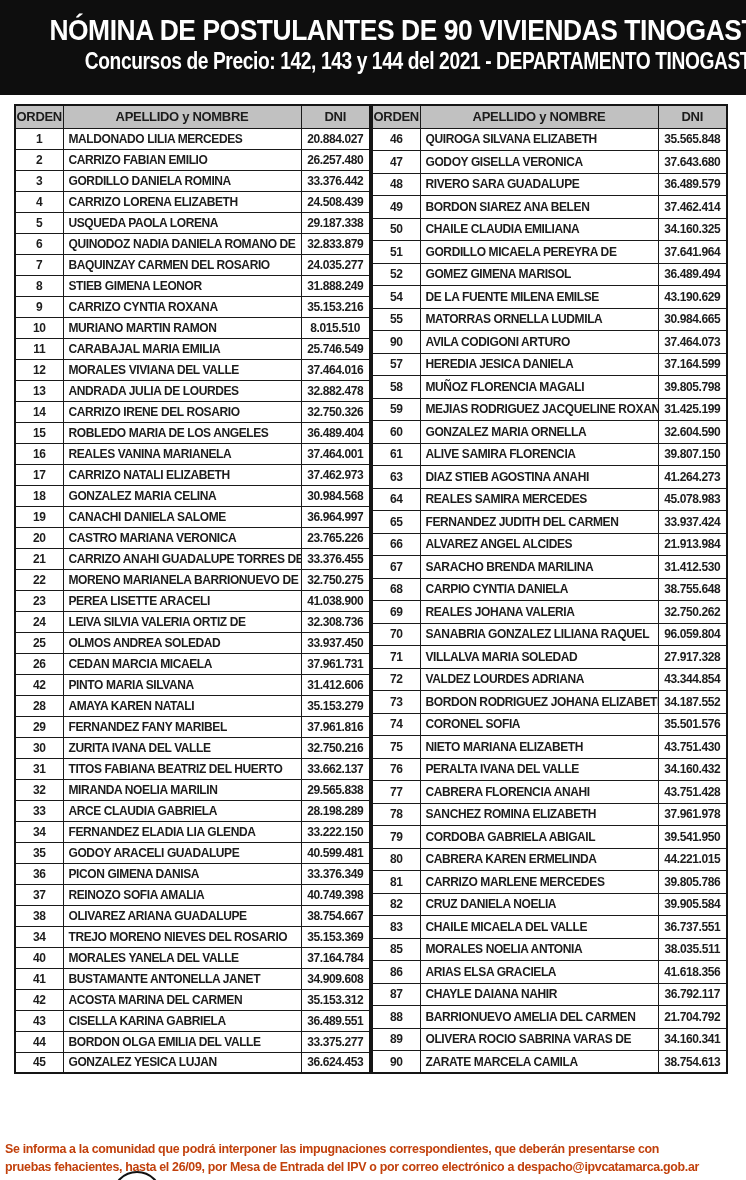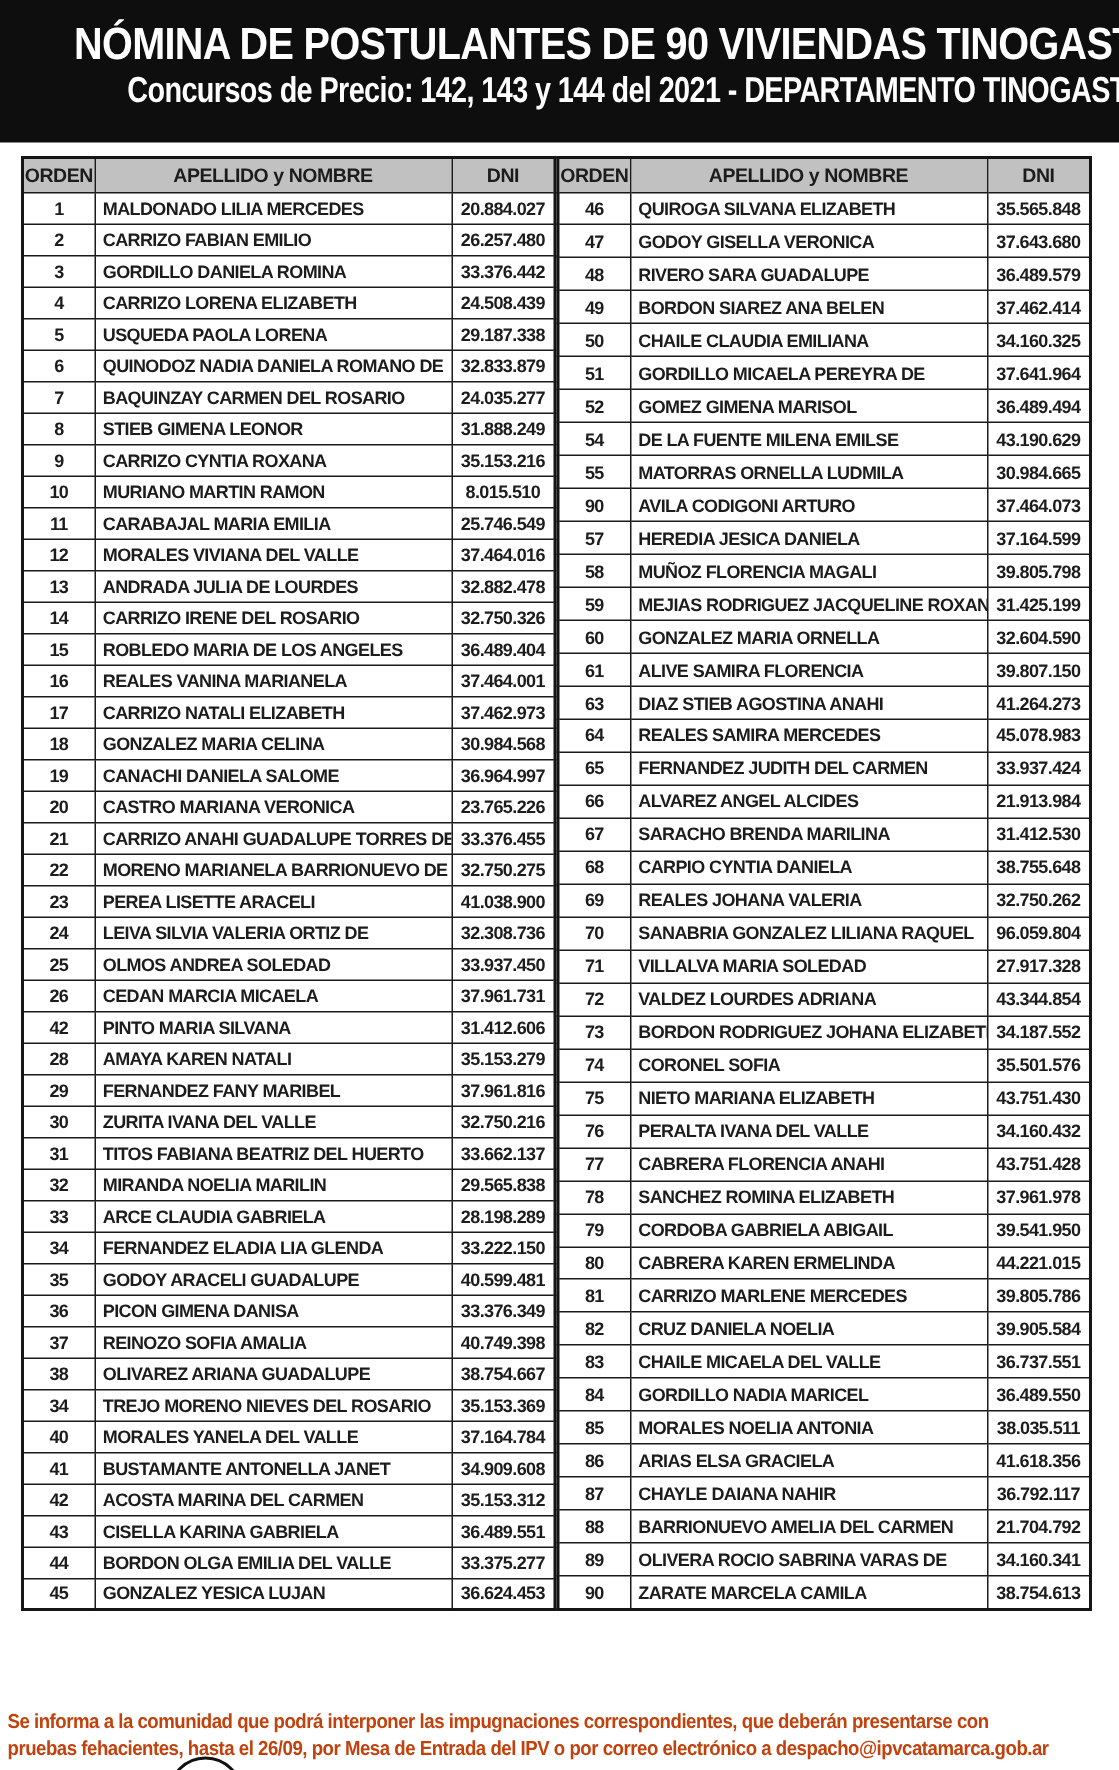--- a/index.html
+++ b/index.html
@@ -546,25 +546,20 @@
           <td class="c-orden">82</td>
           <td class="c-nombre">CRUZ DANIELA NOELIA</td>
           <td class="c-dni">39.905.584</td>
         </tr>
         <tr>
           <td class="c-orden">83</td>
           <td class="c-nombre">CHAILE MICAELA DEL VALLE</td>
           <td class="c-dni">36.737.551</td>
         </tr>
         <tr>
-          <td class="c-orden">84</td>
-          <td class="c-nombre">GORDILLO NADIA MARICEL</td>
-          <td class="c-dni">36.489.550</td>
-        </tr>
-        <tr>
           <td class="c-orden">85</td>
           <td class="c-nombre">MORALES NOELIA ANTONIA</td>
           <td class="c-dni">38.035.511</td>
         </tr>
         <tr>
           <td class="c-orden">86</td>
           <td class="c-nombre">ARIAS ELSA GRACIELA</td>
           <td class="c-dni">41.618.356</td>
         </tr>
         <tr>

